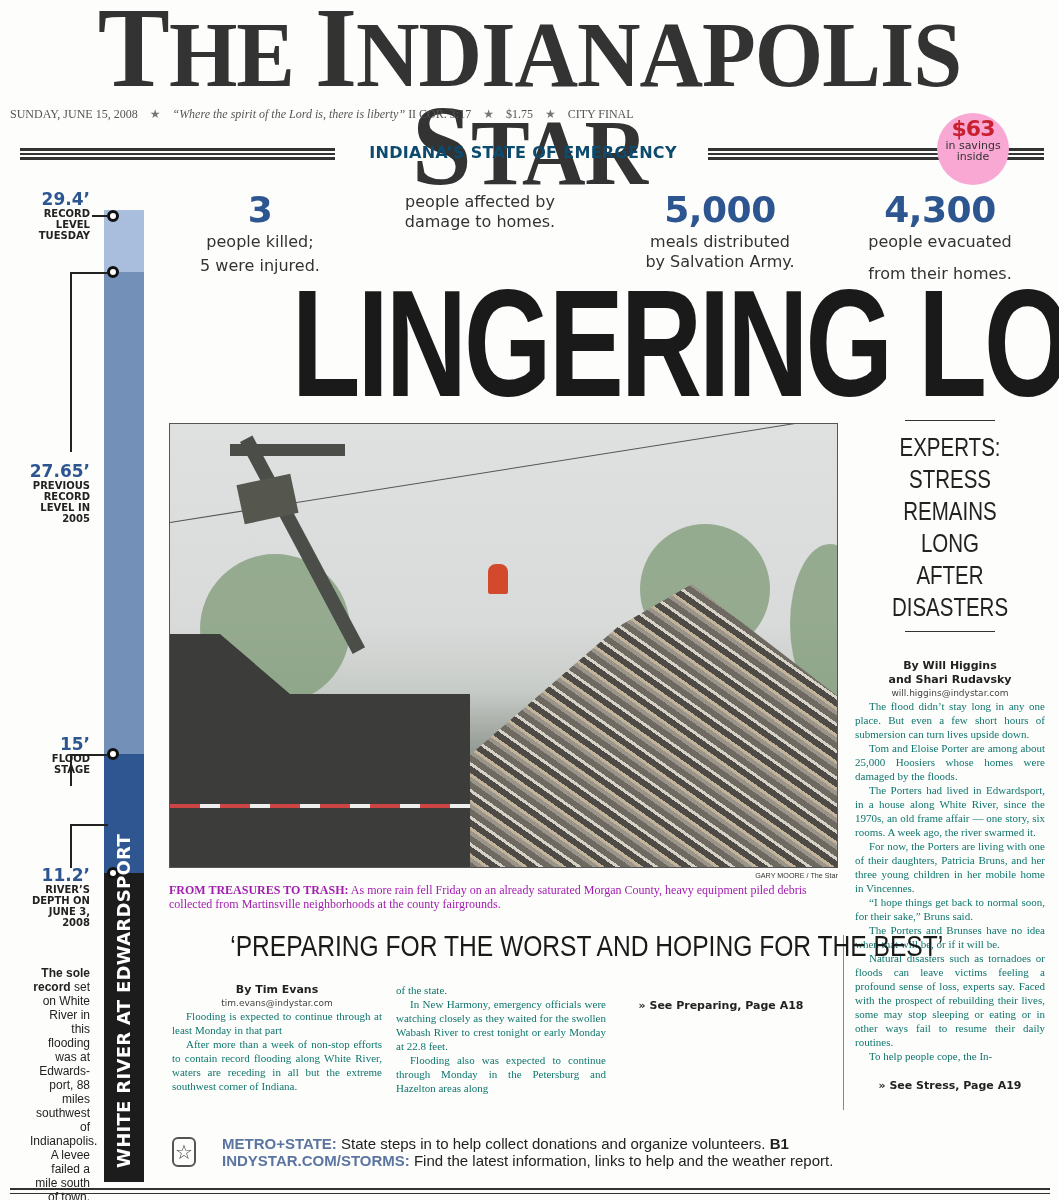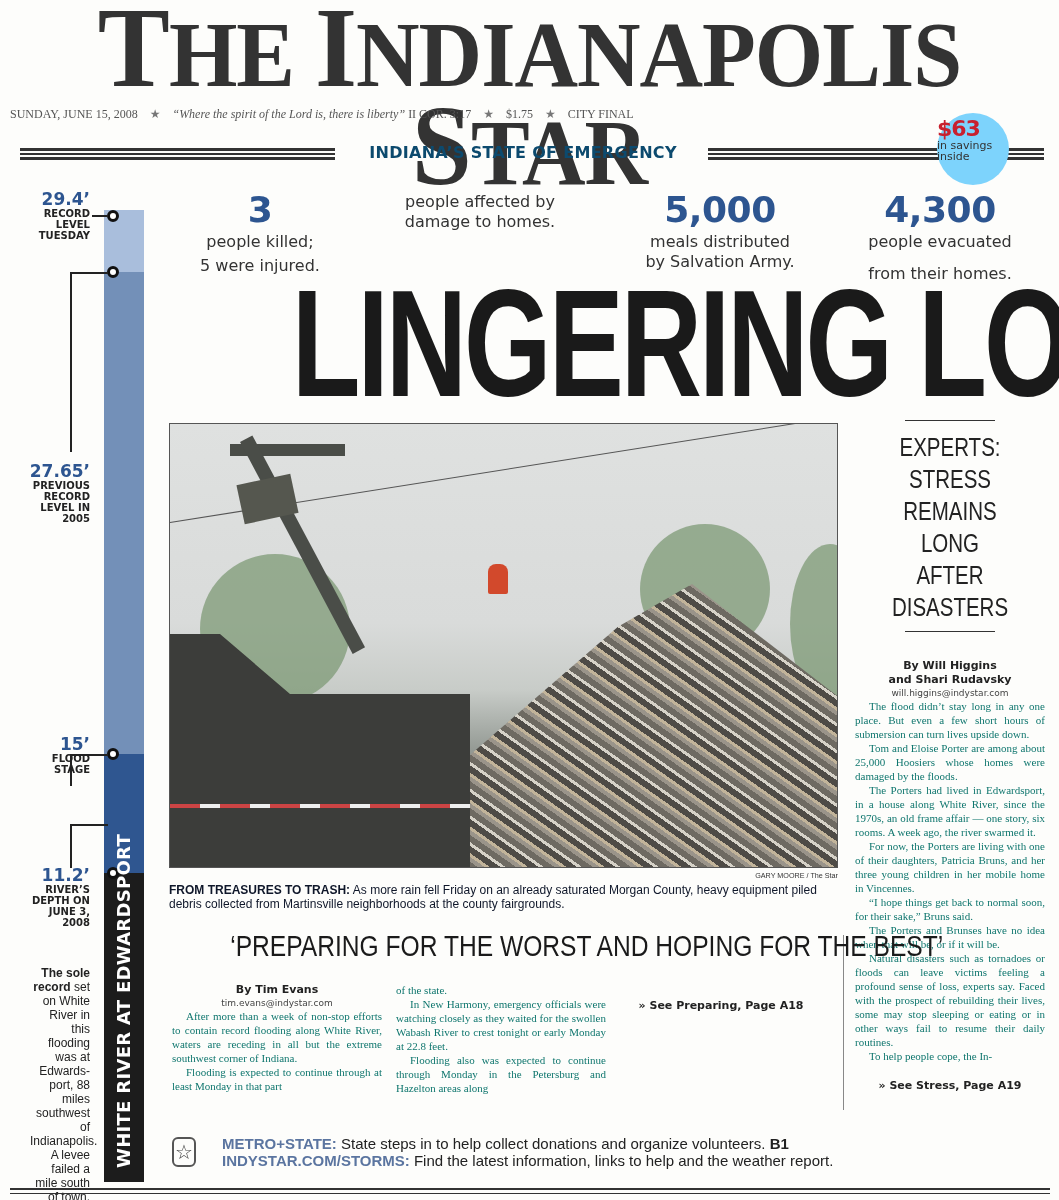--- a/index.html
+++ b/index.html
@@ -16,21 +16,21 @@
   .dateline .star { margin: 0 9px; color: #777; }
   .dateline .quote { font-style: italic; }
 
   
   .banner-rule { position: absolute; top: 148px; height: 12px;
     border-top: 3px solid #333; border-bottom: 3px solid #333; }
   .banner-rule::after { content: ""; position: absolute; left: 0; right: 0; top: 2px; border-top: 2px solid #333; }
   .banner-title { position: absolute; top: 143px; left: 338px; width: 370px; text-align: center;
     font-family: "DejaVu Sans", sans-serif; font-weight: 700; font-size: 16px; color: #0c4a6e; letter-spacing: 0.3px; }
   .badge { position: absolute; left: 937px; top: 113px; width: 72px; height: 72px; border-radius: 50%;
-    background: #7dd3fc; text-align: left; font-family: "DejaVu Sans", sans-serif; }
+    background: #f9a8d4; text-align: center; font-family: "DejaVu Sans", sans-serif; }
   .badge .amt { display: block; color: #c8202e; font-weight: 700; font-size: 22px; margin-top: 5px; line-height: 22px; letter-spacing: -1px; }
   .badge .sub { display: block; font-size: 11px; line-height: 11px; color: #333; }
 
   
   .stat { position: absolute; top: 190px; width: 200px; text-align: center; font-family: "DejaVu Sans", sans-serif; }
   .stat .num { display: block; color: #2d5590; font-weight: 700; font-size: 36px; line-height: 40px; letter-spacing: -0.5px; }
   .stat .desc { display: block; font-size: 16px; line-height: 20px; color: #333; margin-top: 2px; }
 
   
   .headline { position: absolute; left: 180px; top: 283px; width: 860px; text-align: center;
@@ -69,22 +69,22 @@
   .photo .boom { position: absolute; left: 70px; top: 18px; width: 14px; height: 240px; background: #4a4d48; transform: rotate(-28deg); transform-origin: top left; }
   .photo .boom2 { position: absolute; left: 60px; top: 20px; width: 115px; height: 12px; background: #4a4d48; }
   .photo .claw { position: absolute; left: 70px; top: 55px; width: 55px; height: 40px; background: #55574f; transform: rotate(-12deg); }
   .photo .worker { position: absolute; left: 318px; top: 140px; width: 20px; height: 30px; background: #d2492c; border-radius: 8px 8px 2px 2px; }
   .photo .wire { position: absolute; left: 0; top: 98px; width: 680px; height: 1px; background: #555; transform: rotate(-9deg); transform-origin: left; }
   .photo .stripe { position: absolute; left: 0; top: 380px; width: 300px; height: 4px;
     background: repeating-linear-gradient(90deg, #c44 0 30px, #eee 30px 50px); }
 
   .credit { position: absolute; left: 700px; top: 871px; width: 138px; text-align: right;
     font-family: "Liberation Sans", sans-serif; font-size: 8px; color: #333; transform: scaleX(0.9); transform-origin: right; }
-  .caption { position: absolute; left: 169px; top: 883px; width: 680px; font-family: Liberation Sans, sans-serif;
-    font-size: 12px; line-height: 14px; color: #0f172a; }
+  .caption { position: absolute; left: 169px; top: 883px; width: 680px; font-family: Liberation Serif, serif;
+    font-size: 12px; line-height: 14px; color: #a21caf; }
   .caption b { font-weight: 700; }
 
   
   .side { position: absolute; left: 855px; top: 420px; width: 190px; }
   .side .rule { width: 90px; margin: 0 auto; border-top: 1px solid #333; }
   .side h2 { font-family: "Liberation Sans", sans-serif; font-weight: 400; font-size: 25px; line-height: 32px;
     text-align: center; margin: 10px 0 8px; color: #222; transform: scaleX(0.82); }
   .side .byline { text-align: center; font-family: "DejaVu Sans", sans-serif; font-weight: 700; font-size: 11px; line-height: 14px; margin-top: 27px; }
   .side .email { text-align: center; font-family: "DejaVu Sans", sans-serif; font-size: 9px; line-height: 12px; color: #444; }
   .body-text { font-family: "Liberation Serif", serif; font-size: 11px; line-height: 14px; text-align: justify; color: #0f766e; }
@@ -244,22 +244,22 @@
   </div>
   <div class="jump">» See Stress, Page A19</div>
 </div>
 <div class="side-border"></div>
 
 <div class="main-head">‘PREPARING FOR THE WORST AND HOPING FOR THE BEST’</div>
 <div class="col" style="left:172px">
   <div class="byline">By Tim Evans</div>
   <div class="email">tim.evans@indystar.com</div>
   <div class="body-text">
+    <p>Flooding is expected to continue through at least Monday in that part</p>
     <p>After more than a week of non-stop efforts to contain record flooding along White River, waters are receding in all but the extreme southwest corner of Indiana.</p>
-    <p>Flooding is expected to continue through at least Monday in that part</p>
   </div>
 </div>
 <div class="col" style="left:396px;top:983px">
   <div class="body-text">
     <div>of the state.</div>
     <p>In New Harmony, emergency officials were watching closely as they waited for the swollen Wabash River to crest tonight or early Monday at 22.8 feet.</p>
     <p>Flooding also was expected to continue through Monday in the Petersburg and Hazelton areas along</p>
   </div>
 </div>
 <div class="col" style="left:616px;top:983px">

